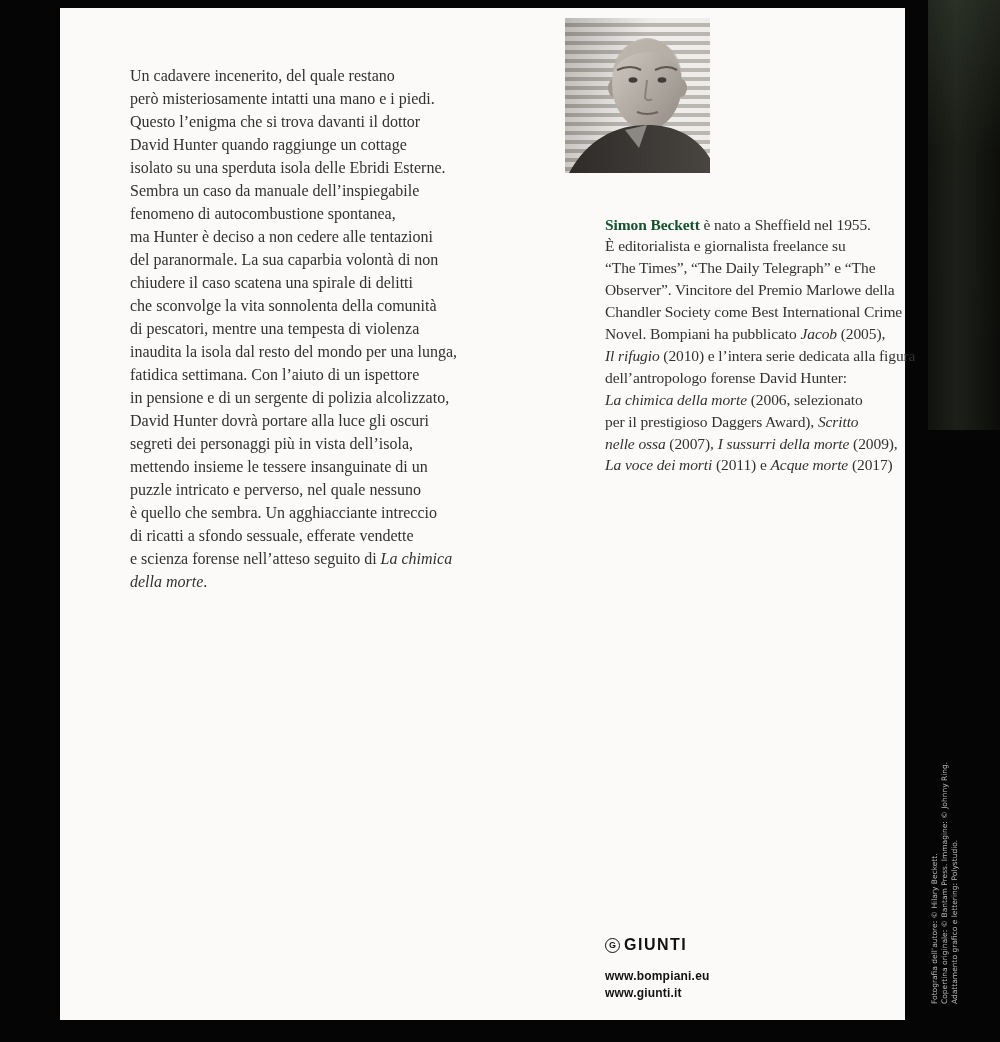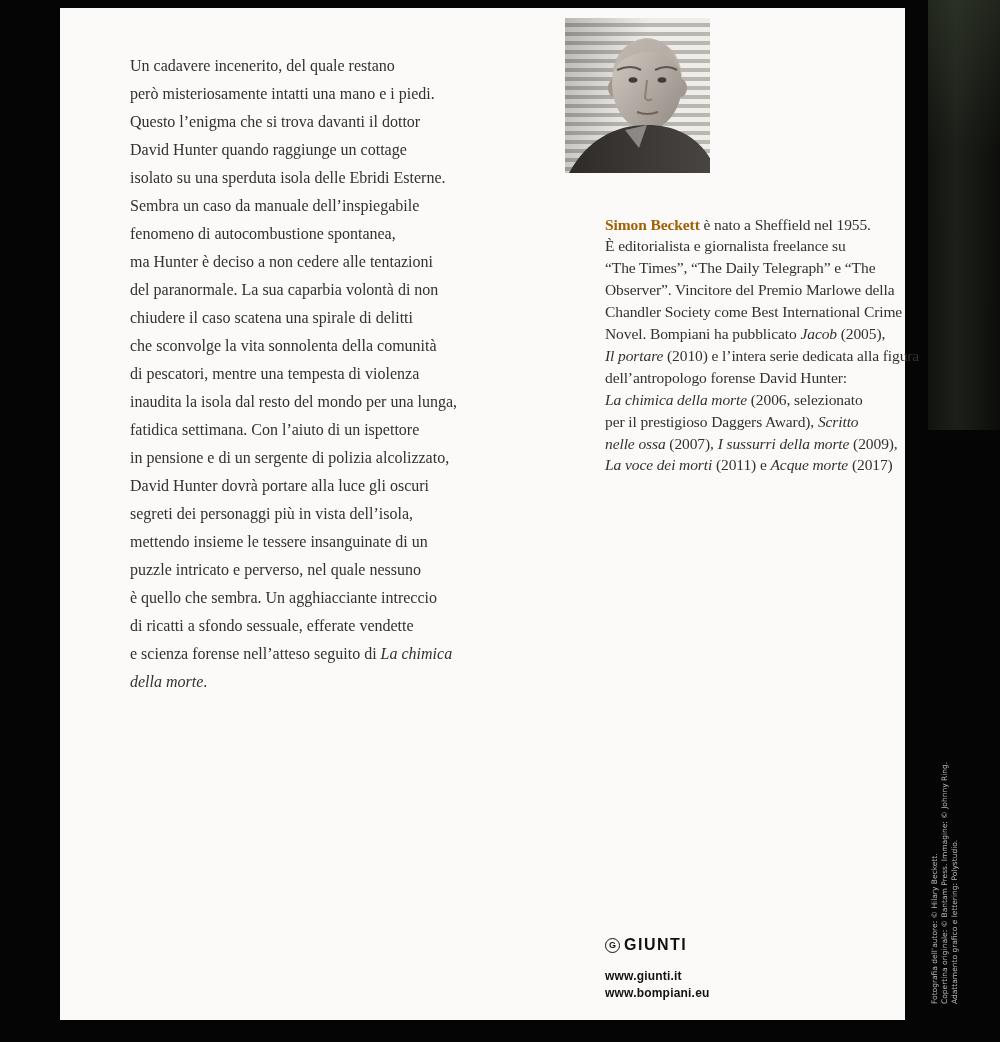--- a/index.html
+++ b/index.html
@@ -12,22 +12,22 @@
     position:absolute; left:60px; top:8px; width:845px; height:1012px;
     background:#fbfaf8;
   }
   .cover-edge {
     position:absolute; left:928px; top:0; width:72px; height:430px;
     background:
       linear-gradient(180deg, rgba(70,80,60,.35), rgba(25,28,20,.1) 35%, rgba(0,0,0,0) 80%),
       linear-gradient(90deg, #11130f, #1d201a 40%, #0c0d0a);
   }
   .synopsis {
-    position:absolute; left:70px; top:28px; width:412px;
-    font-size:16px; line-height:28px; color:#32312f;
+    position:absolute; left:70px; top:40px; width:412px;
+    font-size:16px; line-height:23px; color:#32312f;
     white-space:pre-line;
   }
   .bio {
     position:absolute; left:545px; top:190px; width:400px;
     font-size:15.5px; line-height:21.9px; color:#32312f;
     letter-spacing:-0.1px; white-space:pre-line;
   }
   .italic { font-style:italic;text-align:right; }
   .author-name { font-weight:700; }
   .photo {
@@ -112,41 +112,41 @@
         <ellipse cx="68" cy="62" rx="4.4" ry="2.8" fill="#413b36"></ellipse>
         <ellipse cx="97" cy="62" rx="4.4" ry="2.8" fill="#413b36"></ellipse>
         <path d="M82,62 L80,80 Q83,84 87,81" stroke="#8a8077" stroke-width="2" fill="none"></path>
         <path d="M72,94 Q82,98 93,94" stroke="#6d635b" stroke-width="2.2" fill="none"></path>
         <path d="M47,58 Q50,24 82,21 Q114,24 117,58 Q110,36 82,34 Q54,36 47,58 Z" fill="#b7afa6" opacity=".7"></path>
         <path d="M4,155 C22,122 50,107 82,107 C114,107 140,122 152,155 Z" fill="url(#shirt)"></path>
         <path d="M60,112 L82,107 L74,130 Z" fill="#dcd7d0" opacity=".5"></path>
       </svg>
     </div>
 
-    <p class="bio"><span class="author-name" style="color: #a16207;">Simon Beckett</span><span> è nato a Sheffield nel 1955.
+    <p class="bio"><span class="author-name" style="color: #14532d;">Simon Beckett</span><span> è nato a Sheffield nel 1955.
 È editorialista e giornalista freelance su
 “The Times”, “The Daily Telegraph” e “The
 Observer”. Vincitore del Premio Marlowe della
 Chandler Society come Best International Crime
 Novel. Bompiani ha pubblicato </span><span class="italic">Jacob</span><span> (2005),
-</span><span class="italic">Il portare</span><span> (2010) e l’intera serie dedicata alla figura
+</span><span class="italic">Il rifugio</span><span> (2010) e l’intera serie dedicata alla figura
 dell’antropologo forense David Hunter:
 </span><span class="italic">La chimica della morte</span><span> (2006, selezionato
 per il prestigioso Daggers Award), </span><span class="italic">Scritto
 nelle ossa</span><span> (2007), </span><span class="italic">I sussurri della morte</span><span> (2009),
 </span><span class="italic">La voce dei morti</span><span> (2011) e </span><span class="italic">Acque morte</span><span> (2017)</span></p>
 
     <div class="footer">
       <div class="logo-row">
         <span class="logo-circle">G</span>
         <span class="logo-name">GIUNTI</span>
       </div>
       <div class="url-block">
+        <div class="url">www.bompiani.eu</div>
         <div class="url">www.giunti.it</div>
-        <div class="url">www.bompiani.eu</div>
       </div>
     </div>
 
   </div>
 
   <div class="cover-edge"></div>
 
   <div class="credits">
     <div>Fotografia dell’autore: © Hilary Beckett.</div>
     <div>Copertina originale: © Bantam Press. Immagine: © Johnny Ring.</div>

